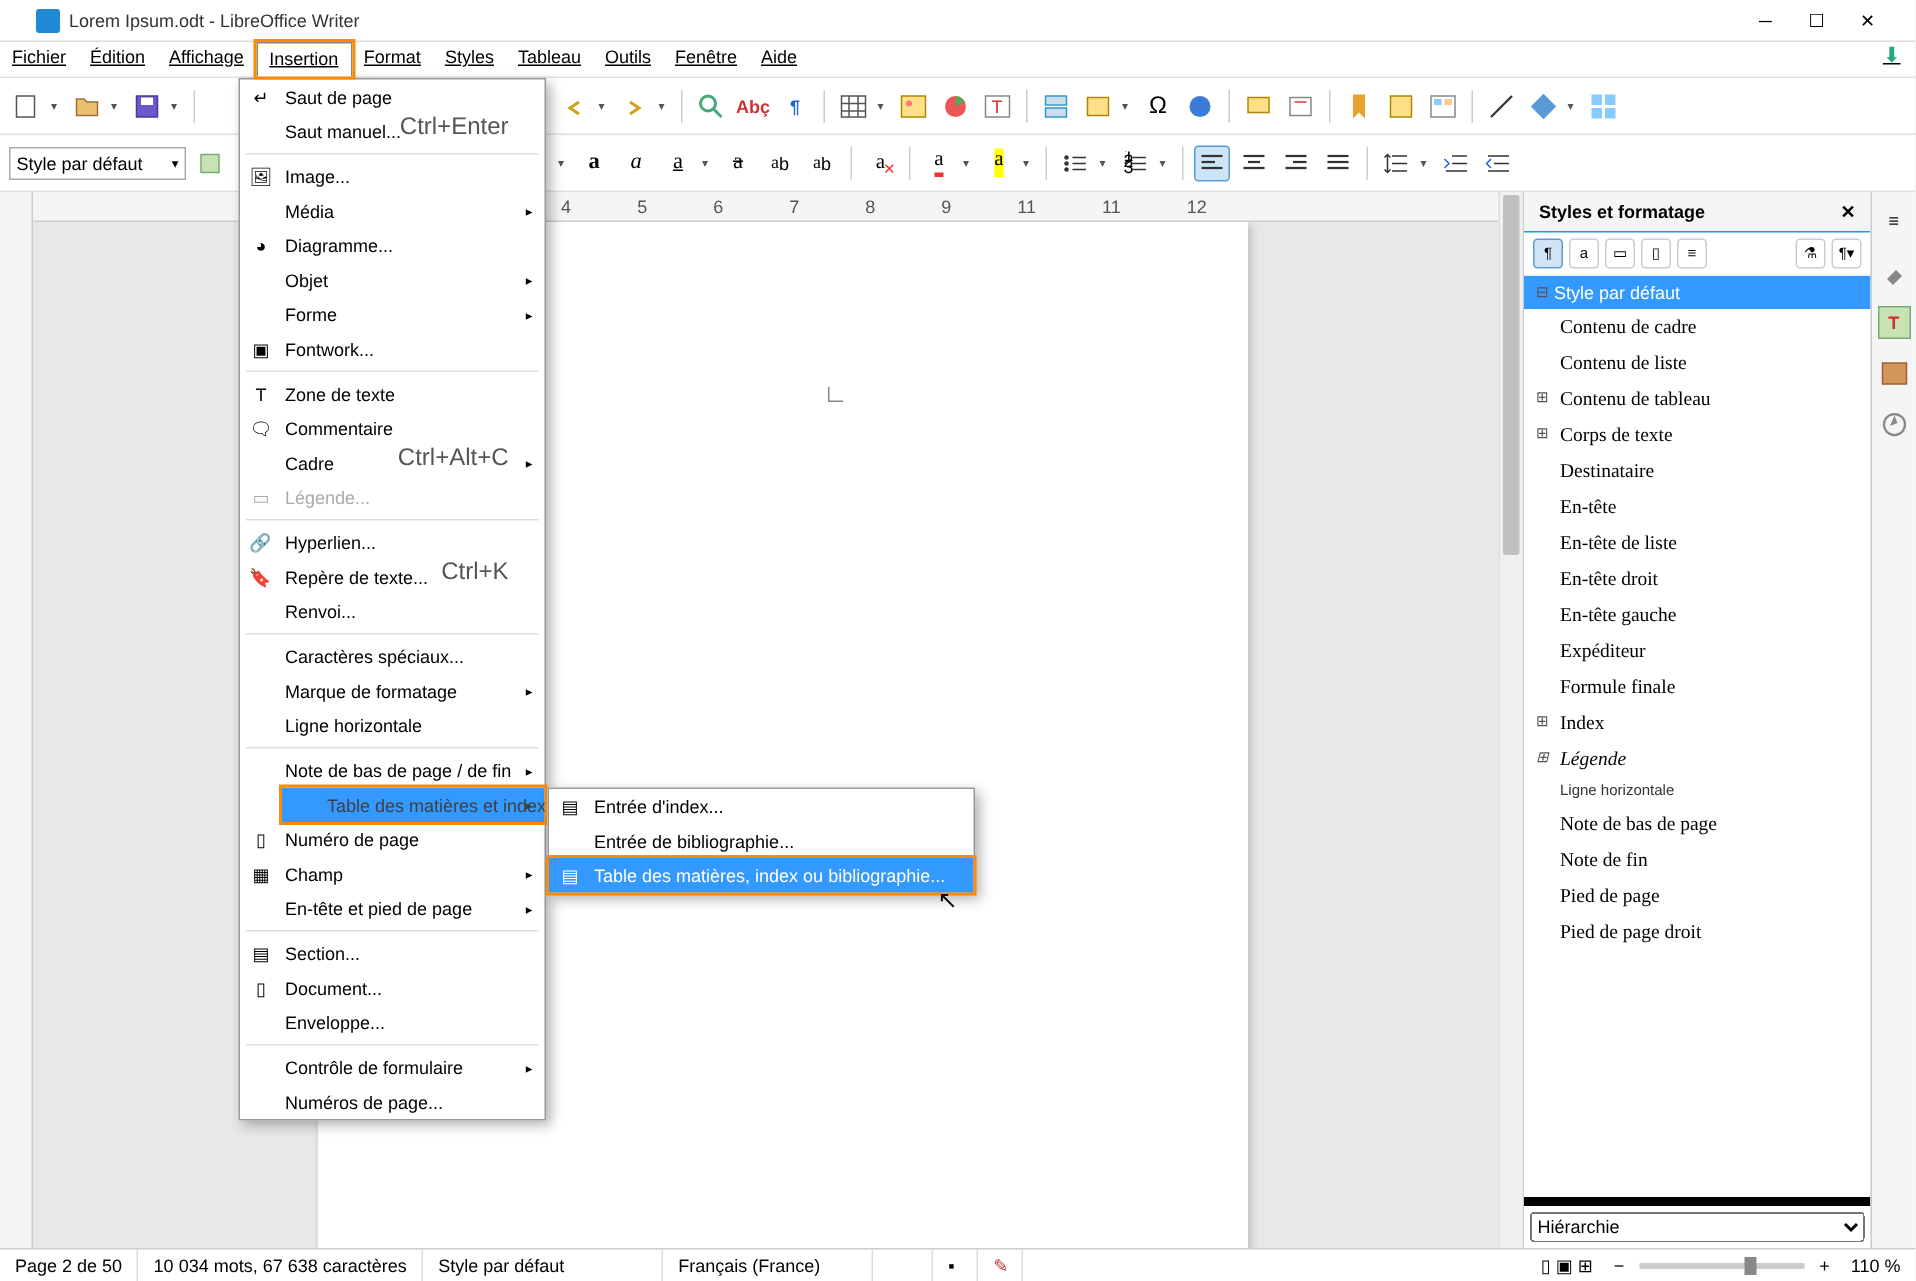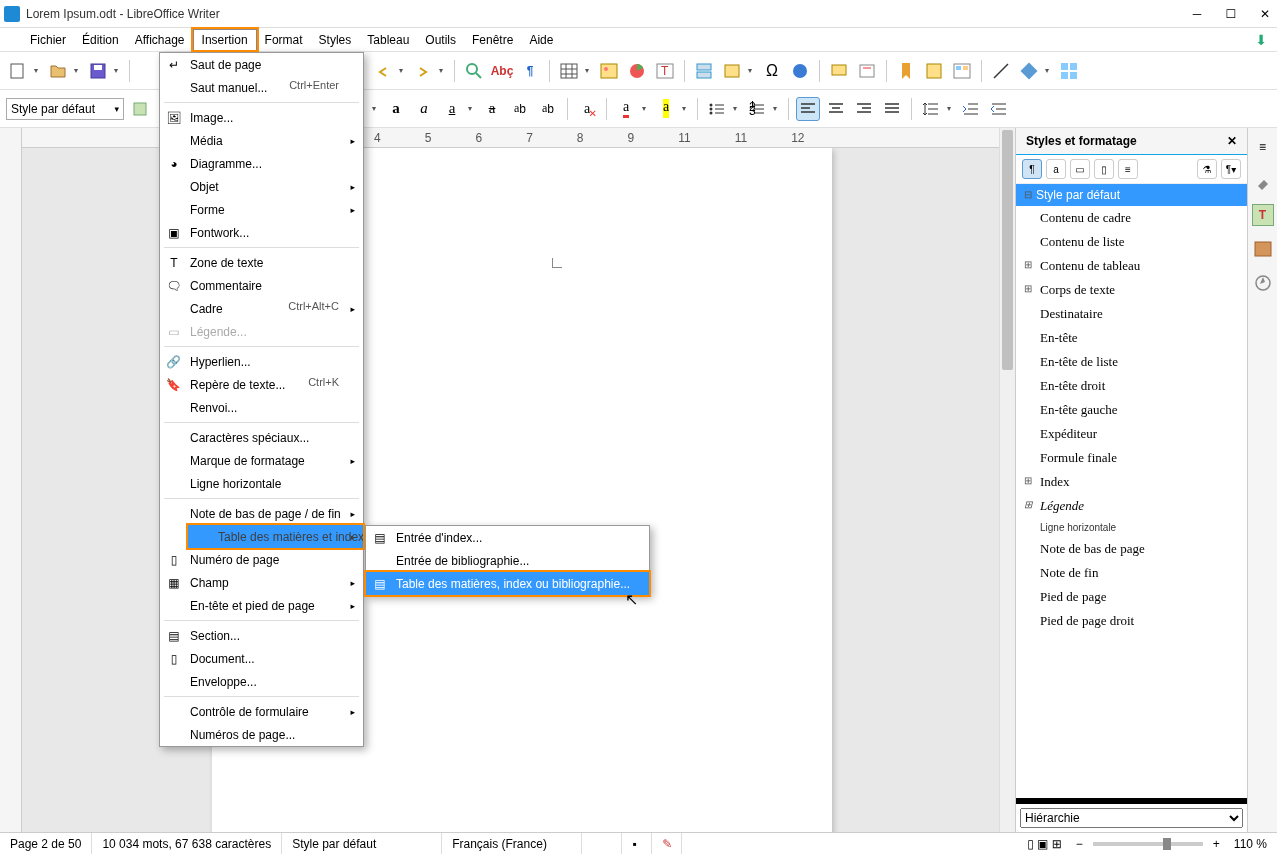--- a/index.html
+++ b/index.html
@@ -1,26 +1,26 @@
 <!DOCTYPE html>
 <html><head>
 <meta charset="utf-8">
 <style>
 * { box-sizing: border-box; margin: 0; padding: 0; font-family: "Segoe UI", Tahoma, sans-serif; font-size: 12px; }
 body { background: #f0f0f0; width: 1277px; height: 854px; overflow: hidden; position: relative; }
 
 
-.titlebar { height: 28px; background: #fff; display: flex; align-items: center; padding: 0 4px; border-bottom: 1px solid #ddd; }
+.titlebar { height: 28px; background: #fff; display: flex; align-items: center; padding: 0 24px; border-bottom: 1px solid #ddd; }
 .titlebar .doc-icon { width: 16px; height: 16px; background: #1e8ad6; margin-right: 6px; border-radius: 2px; }
 .titlebar .title { flex: 1; color: #333; }
 .titlebar .win-controls { display: flex; gap: 18px; }
 .titlebar .win-btn { width: 16px; height: 16px; display:flex; align-items:center; justify-content:center; cursor:pointer; }
 
 
-.menubar { height: 24px; background: #fff; display: flex; align-items: center; padding-left: 22px; border-bottom: 1px solid #e0e0e0; position: relative; }
+.menubar { height: 24px; background: #fff; display: flex; padding-left: 0; border-bottom: 1px solid #e0e0e0; position: relative; text-decoration: underline; }
 .menubar .menu-item { padding: 3px 8px; cursor: pointer; }
 .menubar .menu-item.open { background:#fff; border:1px solid #888; border-bottom:none; position:relative; z-index:101; outline:2px solid #ff8c00; outline-offset:0; }
 .menubar .dl-icon { margin-left:auto; margin-right:10px; color:#2a7; font-size:14px; }
 
 
 .toolbar { background: #fff; display: flex; align-items: center; padding: 4px 6px; gap: 4px; border-bottom: 1px solid #e0e0e0; }
 .toolbar .tb-btn { width: 24px; height: 24px; display:flex; align-items:center; justify-content:center; border-radius:3px; cursor:pointer; }
 .toolbar .sep { width:1px; height:22px; background:#ccc; margin:0 3px; }
 .toolbar .dropdown-arrow { width:8px; font-size:8px; color:#555; }
 .toolbar .combo { height:22px; border:1px solid #aaa; background:#fff; display:flex; align-items:center; padding:0 4px; }
@@ -60,21 +60,21 @@
 .zoom-slider .thumb { width:8px; height:12px; background:#888; position:absolute; top:-4px; left:70px; }
 
 
 .dropdown { position:absolute; background:#fff; border:1px solid #999; box-shadow:3px 3px 8px rgba(0,0,0,0.3); z-index:100; }
 .dropdown .dd-item { display:flex; align-items:center; height:23px; padding:0 28px 0 30px; cursor:pointer; position:relative; white-space:nowrap; }
 .dropdown .dd-item.hl { background:#3399ff; color:#fff; outline:2px solid #ff8c00; }
 .dropdown .dd-item.hl-orange { outline:2px solid #ff8c00; }
 .dropdown .dd-sep { height:1px; background:#ddd; margin:3px 4px; }
 .dropdown .dd-icon { position:absolute; left:6px; width:16px; height:16px; display:flex; align-items:center; justify-content:center; font-size:12px; }
 .dropdown .dd-arrow { position:absolute; right:8px; font-size:9px; }
-.dropdown .dd-shortcut { position:absolute; right:24px; color:#555; font-size:11px;margin-top:40px; }
+.dropdown .dd-shortcut { position:absolute; right:24px; color:#555; font-size:16px;margin-top:40px; }
 .dropdown .dd-item.disabled { color:#aaa; }
 
 .scrollbar-v { width:16px; background:#f0f0f0; border-left:1px solid #ddd; position:relative; }
 .scrollbar-v .thumb { position:absolute; top:2px; left:2px; right:2px; height:240px; background:#c0c0c0; border-radius:2px; }
 
 svg { display:block; }
 </style>
 </head>
 <body>
 

